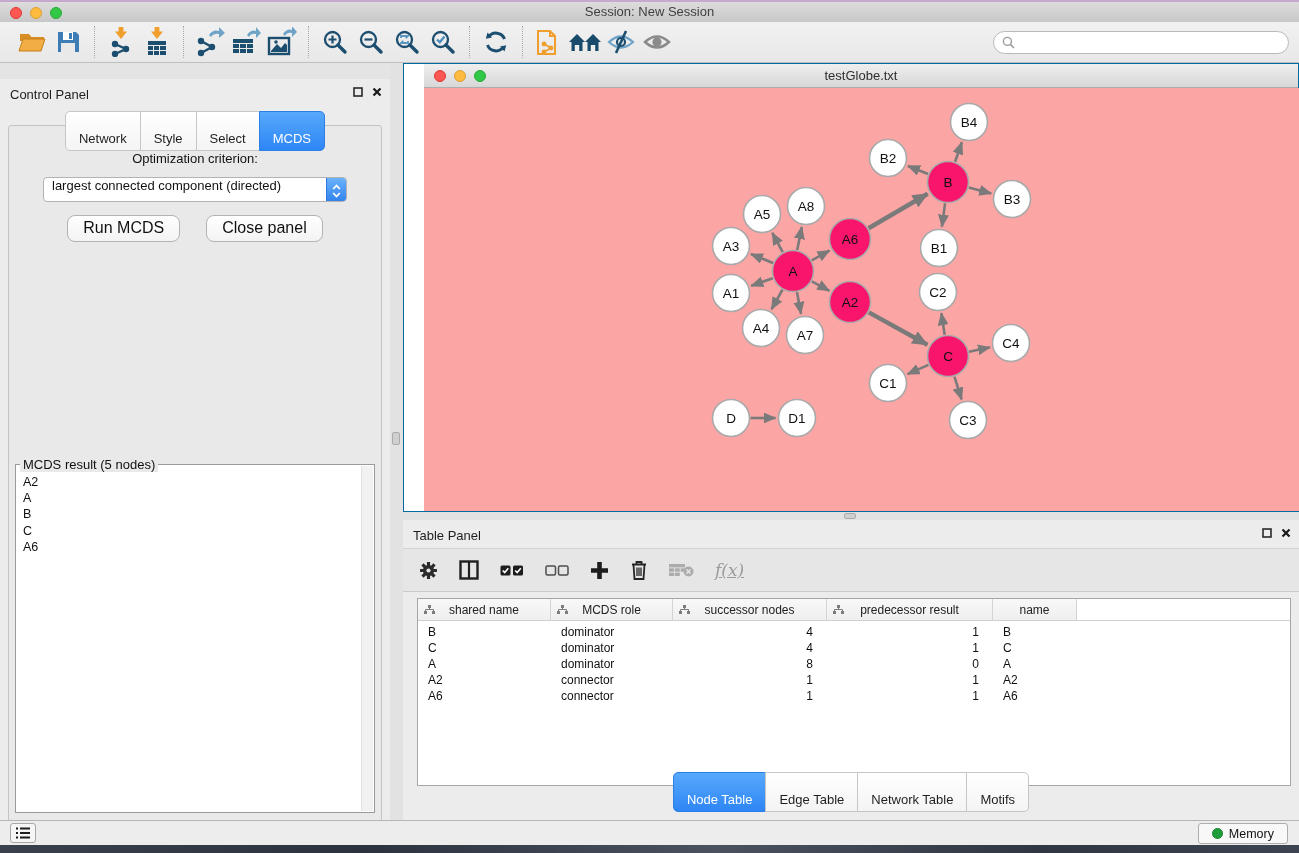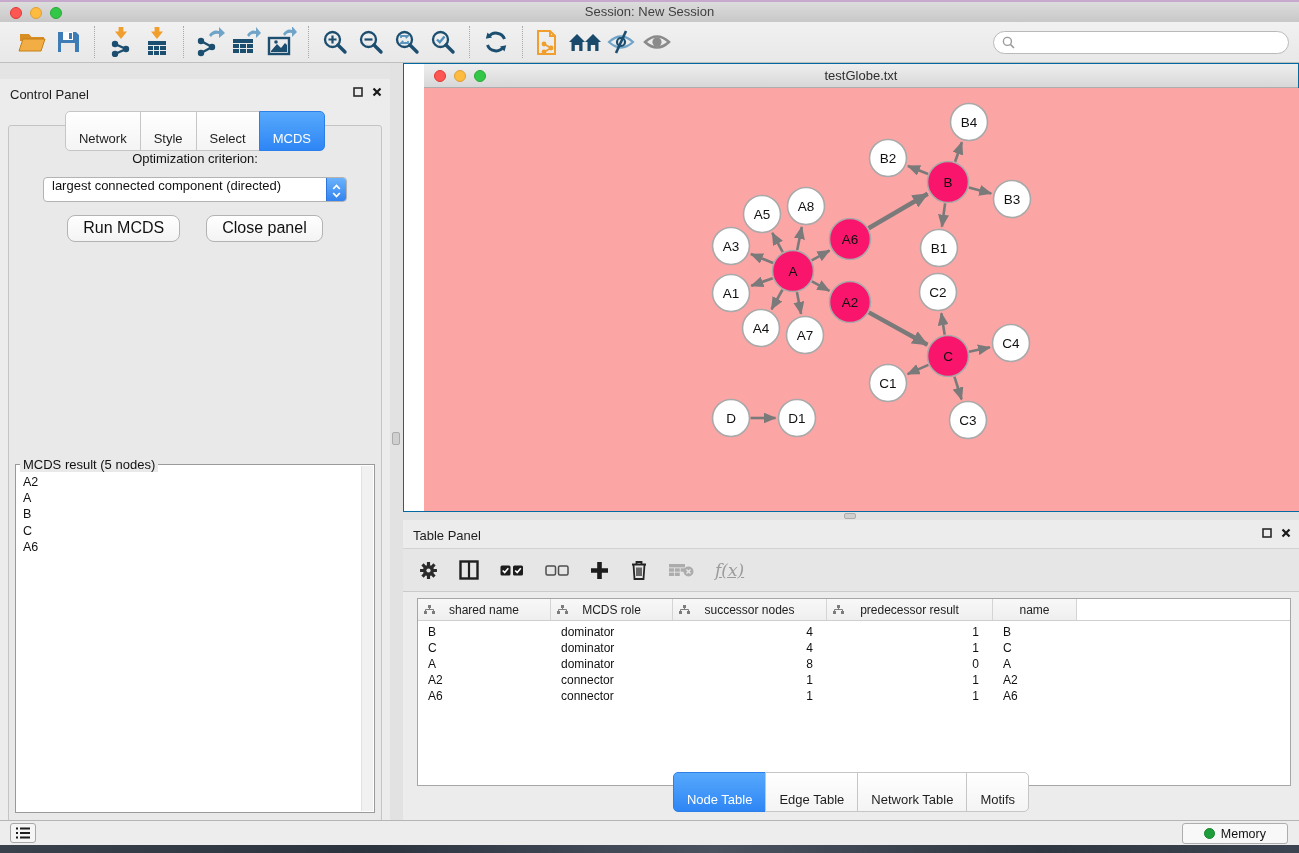--- a/index.html
+++ b/index.html
@@ -126,21 +126,21 @@
   
   .statusbar { height:25px; background:#EDEDED; border-top:1px solid #B5B5B5; position:relative; }
   .list-btn {
     position:absolute; left:10px; top:2px; width:26px; height:20px;
     background:#F6F6F6; border:1px solid #A8A8A8; border-radius:3px;
     display:flex; align-items:center; justify-content:center;
   }
   .memory-btn {
     position:absolute; right:11px; top:2px; height:21px;
     background:#F8F8F8; border:1px solid #ADADAD; border-radius:3px;
-    display:flex; align-items:center; gap:6px; padding:0 21px; font-size:12.5px; color:#111;
+    display:flex; align-items:center; gap:6px; padding:0 13px; font-size:12.5px; color:#111;
   }
   .memory-dot { width:11px; height:11px; border-radius:50%; background:#1E9E3A; border:1px solid #17832E; }
   .wallpaper { height:8px; background:linear-gradient(90deg,#39414D,#2B333F 28%,#4A5260 55%,#2F3742 80%,#3B4450); }
   svg { display:block; }
 </style>
 </head>
 <body>
 
 <div class="titlebar">
   <div class="lights">

